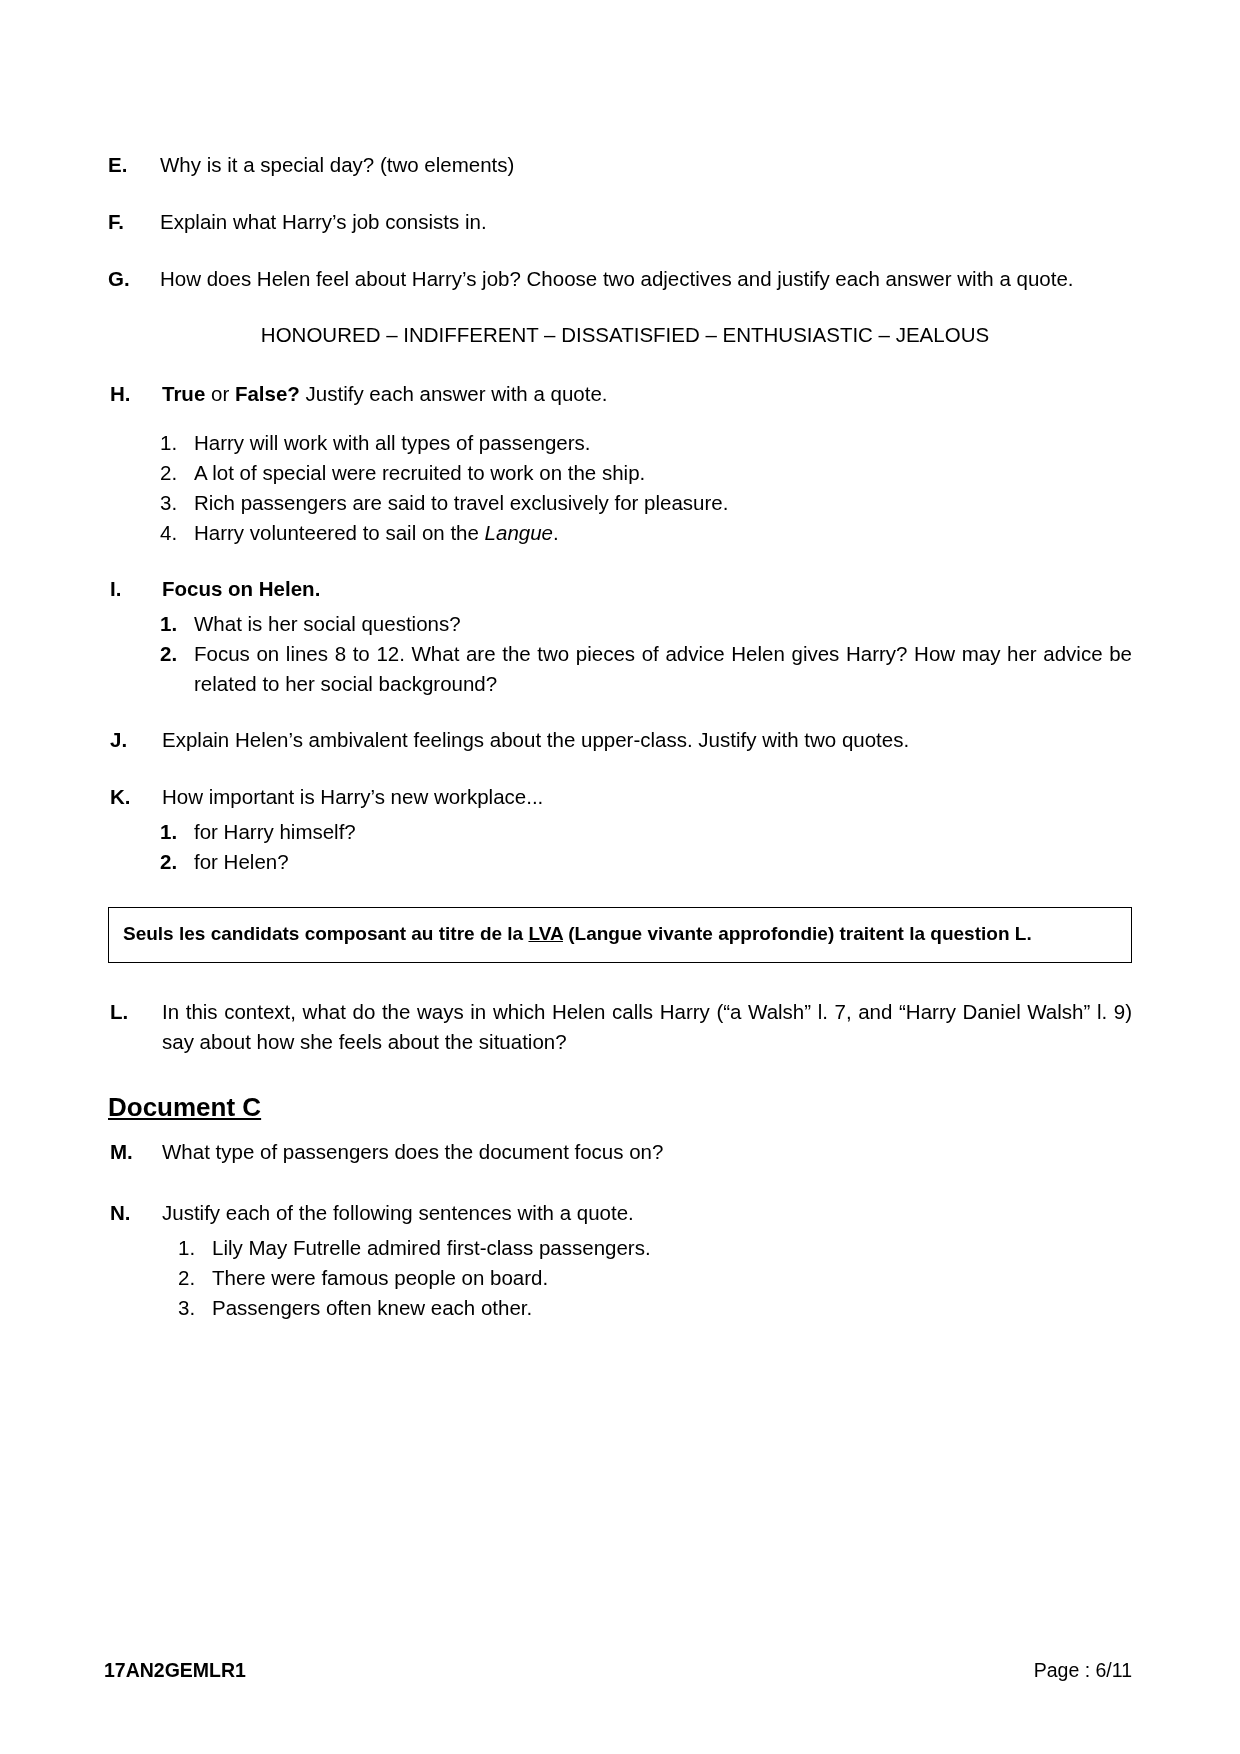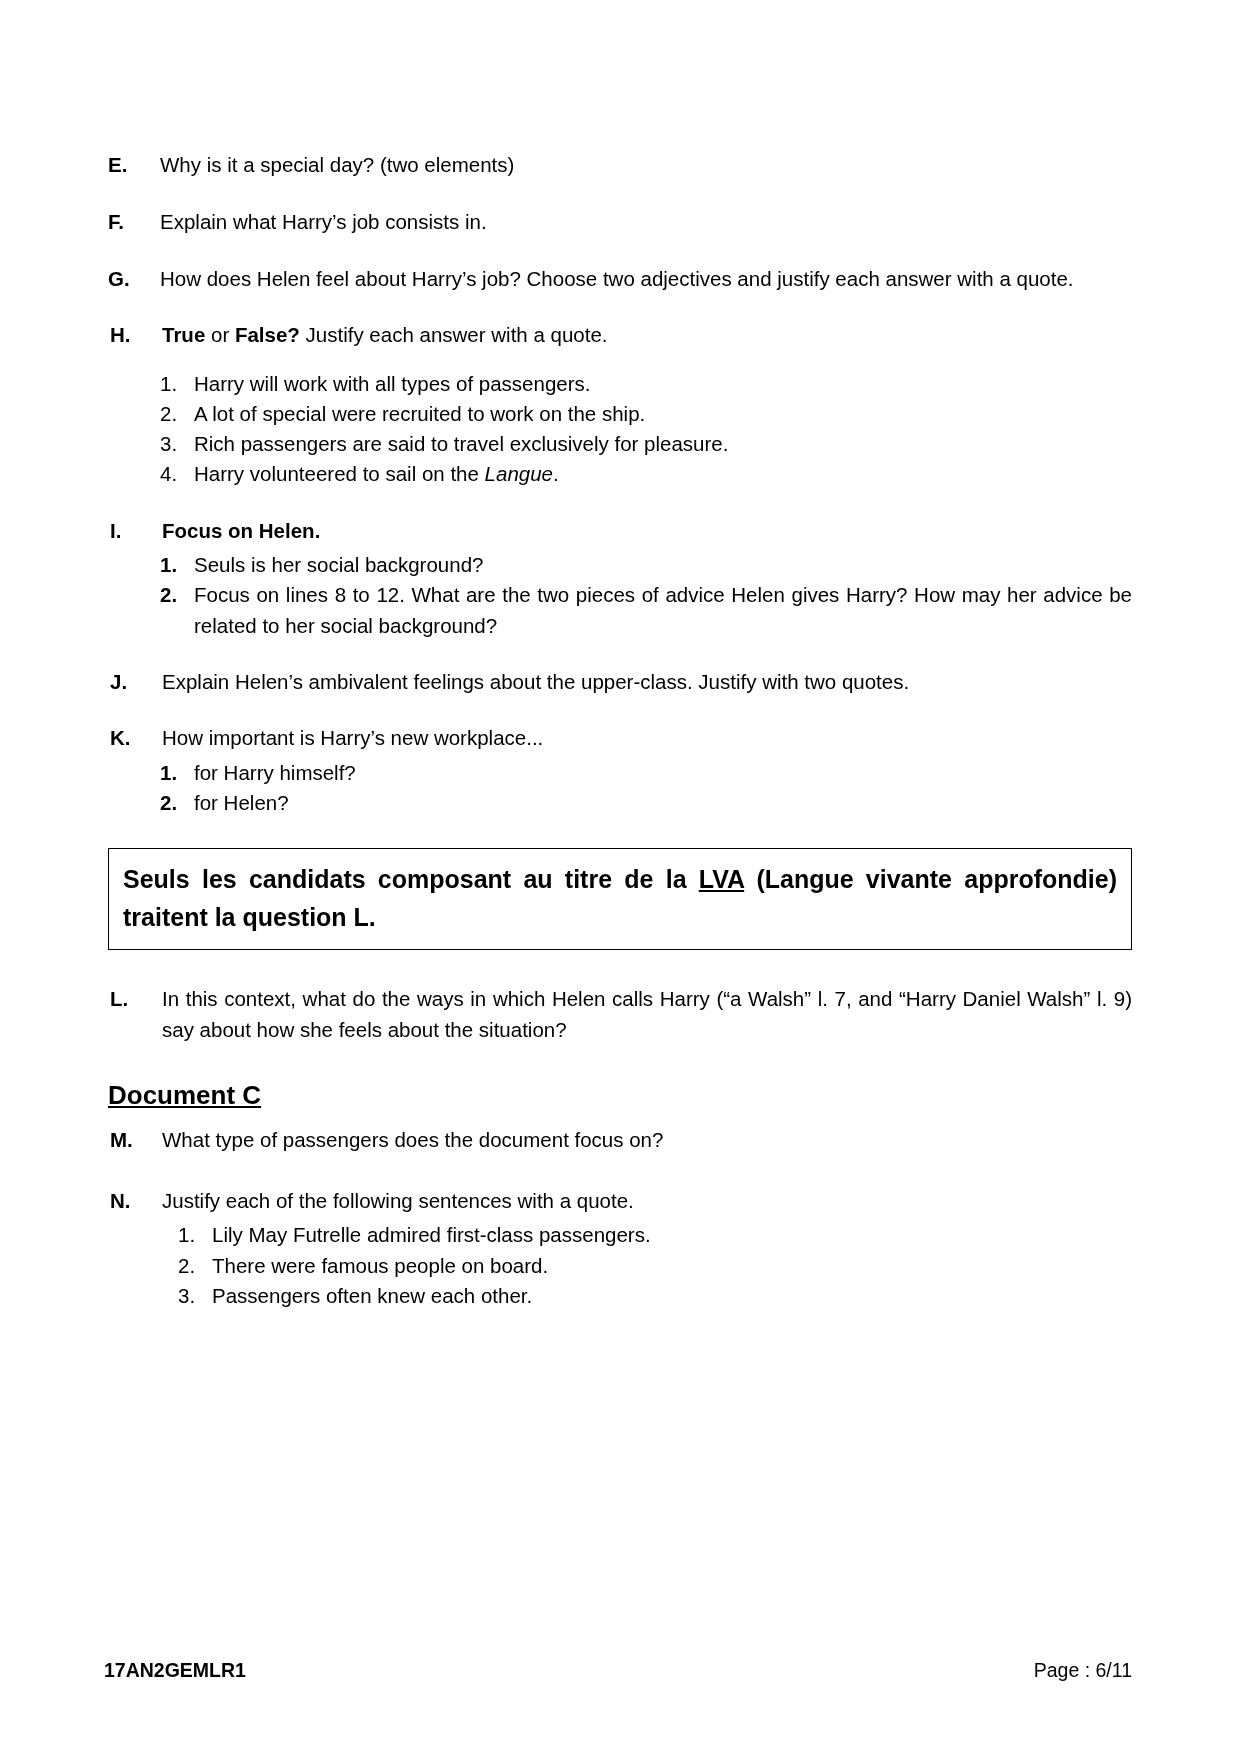--- a/index.html
+++ b/index.html
@@ -81,21 +81,21 @@
     margin-left: 52px;
     margin-bottom: 26px;
   }
   .list-indent {
     padding-left: 52px;
   }
 
   .boxed {
     border: 1.5px solid #000;
     padding: 12px 14px 13px 14px;
-    font-size: 25px;
+    font-size: 19px;
     font-weight: bold;
     line-height: 1.5;
     text-align: justify;
     margin: 30px 0 34px 0;
     box-sizing: border-box;
   }
   .boxed.single {
     text-align: left;
     padding: 10px 14px 11px 14px;
     margin: 10px 0 30px 0;
@@ -135,20 +135,21 @@
   <div class="qitem">
     <div class="qlabel">F.</div>
     <div class="qtext nojustify">Explain what Harry’s job consists in.</div>
   </div>
 
   <div class="qitem">
     <div class="qlabel">G.</div>
     <div class="qtext">How does Helen feel about Harry’s job? Choose two adjectives and justify each answer with a quote.</div>
   </div>
 
+  <div class="centered-line">HONOURED – INDIFFERENT – DISSATISFIED – ENTHUSIASTIC – JEALOUS</div>
 
   <div class="qitem" style="margin-bottom:12px;">
     <div class="qlabel indent">H.</div>
     <div class="qtext nojustify">
       <b>True</b><span> or </span><b>False?</b><span> Justify each answer with a quote.</span>
     </div>
   </div>
 
   <div class="sub-block" style="margin-top:18px;">
     <ol class="sub list-indent">
@@ -173,21 +174,21 @@
 
   <div class="qitem" style="margin-bottom:4px;">
     <div class="qlabel indent">I.</div>
     <div class="qtext nojustify"><b>Focus on Helen.</b></div>
   </div>
 
   <div class="sub-block" style="margin-left:52px;">
     <ol class="sub bold-num">
       <li>
           <span class="num">1.</span>
-          <span class="txt">Seuls is her social background?</span>
+          <span class="txt">What is her social questions?</span>
         </li>
       <li style="text-align:justify;">
           <span class="num">2.</span>
           <span class="txt" style="text-align:justify;">Focus on lines 8 to 12. What are the two pieces of advice Helen gives Harry? How may her advice be related to her social background?</span>
         </li>
     </ol>
   </div>
 
   <div class="qitem">
     <div class="qlabel indent">J.</div>

